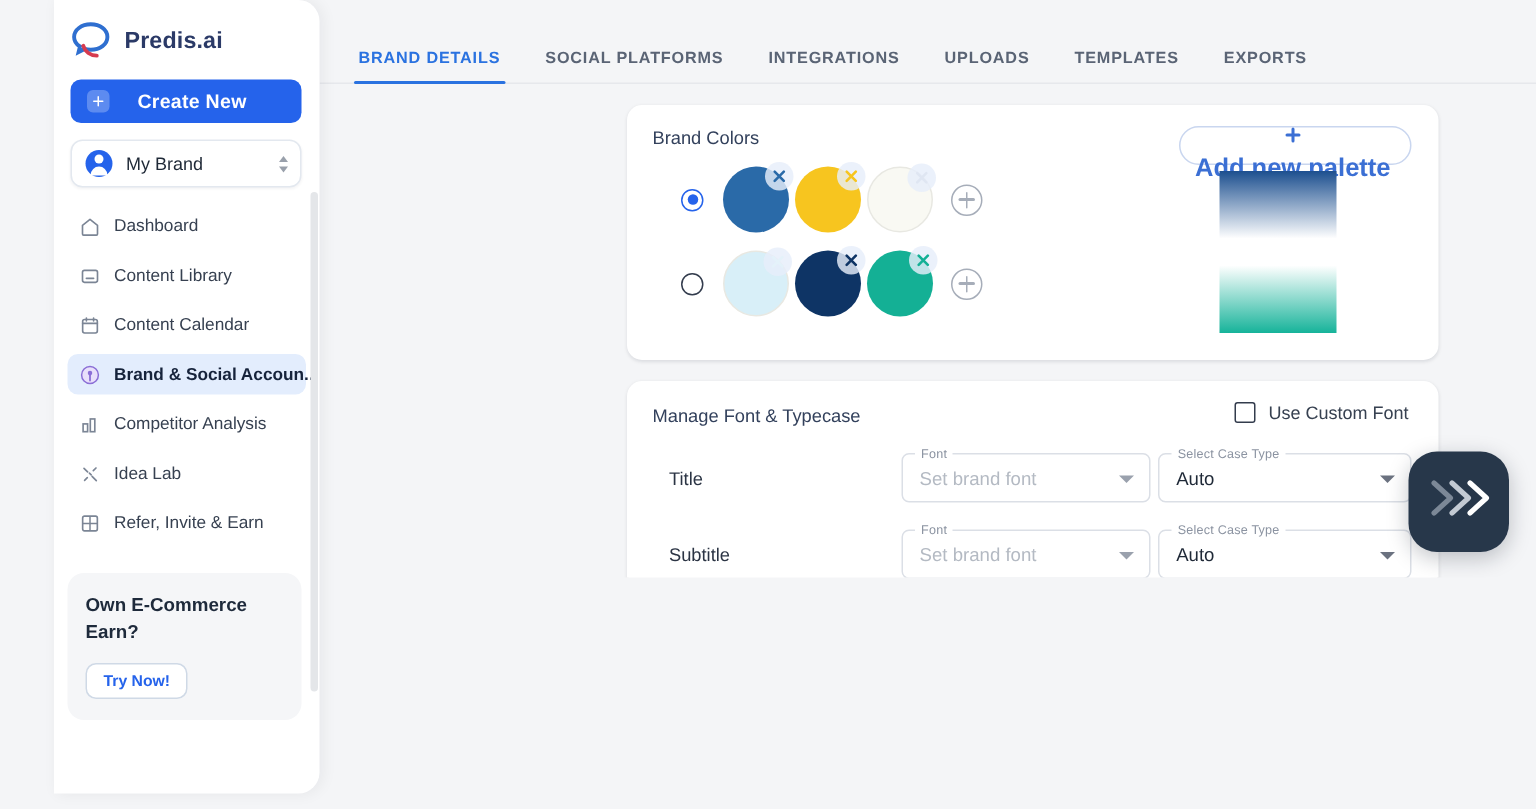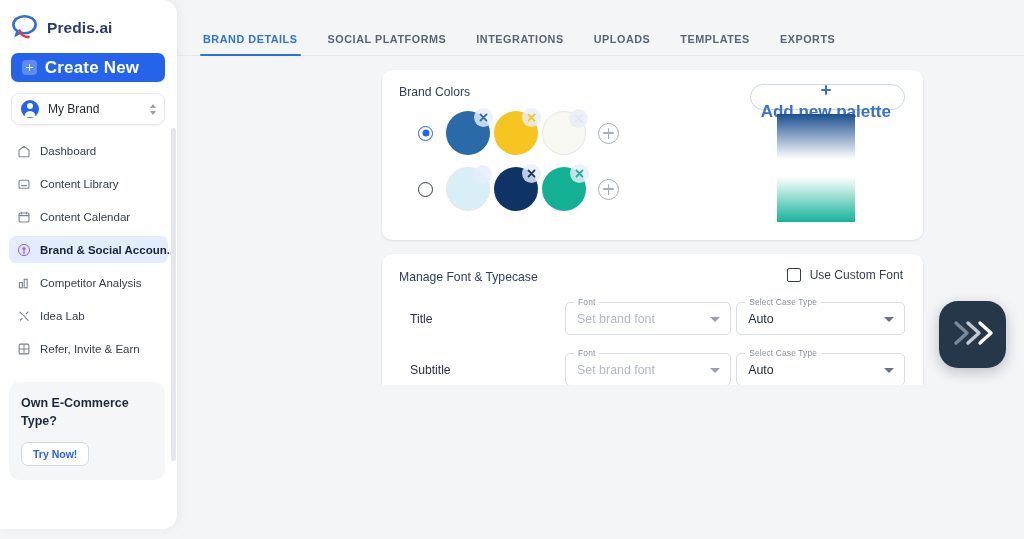--- a/index.html
+++ b/index.html
@@ -16,20 +16,21 @@
   .sidebar {
     position: relative;
     width: 177px; height: 529px;
     background: #ffffff;
     border-top-right-radius: 14px;
     border-bottom-right-radius: 14px;
     box-shadow: 2px 0 10px rgba(16,24,40,.06);
     flex: 0 0 177px;
     display: flex; flex-direction: column;
     z-index: 3;
+    margin-left: 36px;
   }
   .logo-row {
     display: flex; align-items: center; gap: 7px;
     padding: 14px 0 10px 10px;
   }
   .logo-mark { width: 30px; height: 27px; flex: 0 0 30px; }
   .logo-text {
     font-size: 15.5px; font-weight: 700; color: #2b3a67; letter-spacing: .1px;
   }
   .create-btn {
@@ -48,21 +49,21 @@
     background: rgba(255,255,255,.26);
     display: flex; align-items: center; justify-content: center;
   }
   .create-btn .plus-box::before {
     content: ""; position: absolute; width: 7px; height: 1.4px; background: #fff; border-radius: 1px;
   }
   .create-btn .plus-box::after {
     content: ""; position: absolute; width: 1.4px; height: 7px; background: #fff; border-radius: 1px;
   }
   .create-btn .label {
-    color: #fff; font-size: 17px; font-weight: 600; letter-spacing: .2px;
+    color: #fff; font-size: 13px; font-weight: 600; letter-spacing: .2px;
     padding-left: 8px;
   }
   .brand-select {
     margin: 11px 12px 0 11px;
     height: 32px;
     background: #fff;
     border: 1px solid #e3e8ef;
     border-radius: 8px;
     box-shadow: 0 1px 2px rgba(16,24,40,.05);
     display: flex; align-items: center;
@@ -367,21 +368,21 @@
           <svg width="14" height="14" viewBox="0 0 14 14">
               <rect x="2.1" y="2.1" width="9.8" height="9.8" rx="1.2" fill="none" stroke="currentColor" stroke-width="1.1"></rect>
               <path d="M7 2.1v9.8M2.1 7h9.8" stroke="currentColor" stroke-width="1"></path>
             </svg>
         </span>
         <span class="nlabel">Refer, Invite &amp; Earn</span>
       </div>
     </nav>
 
     <div class="promo">
-      <h4>Own E-Commerce Type?</h4>
+      <h4>Own E-Commerce Earn?</h4>
       <div class="try">Try Now!</div>
     </div>
 
     <div class="side-scroll"></div>
   </aside>
 
   <section class="main">
 
     <div class="tabs">
       <div class="tab active">BRAND DETAILS</div>

